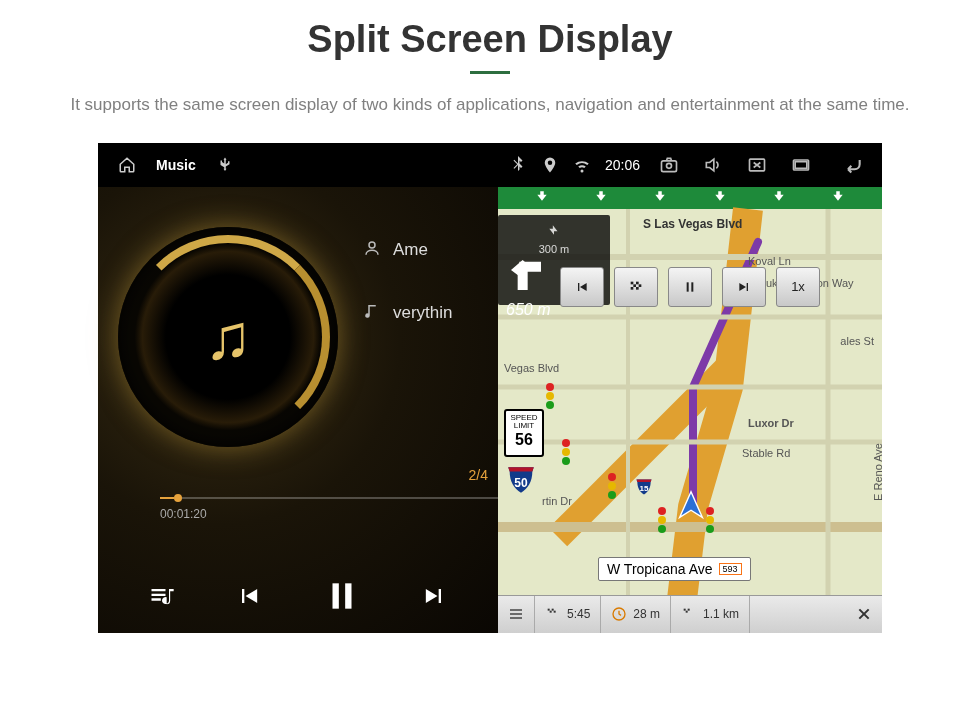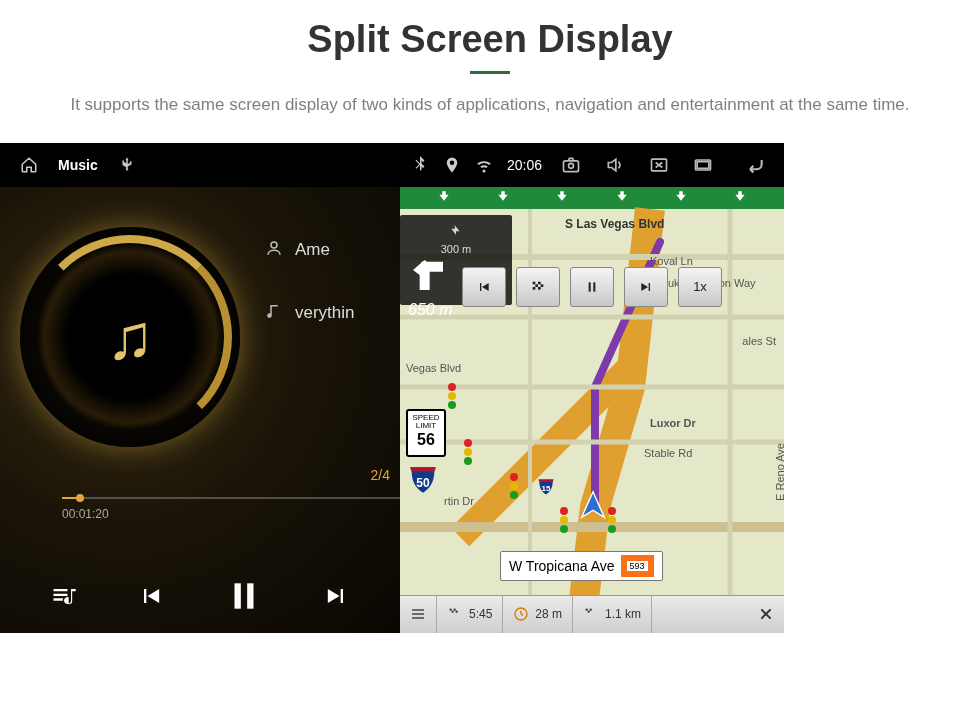--- a/index.html
+++ b/index.html
@@ -27,20 +27,21 @@
     text-align: center;
     color: #808080;
     font-size: 17px;
     line-height: 1.5;
     padding: 0 30px;
     margin-bottom: 25px;
   }
   .device-frame {
     width: 784px;
     height: 490px;
+    margin-left: 98px;
     background: #6d28d9;
     position: relative;
     display: flex;
   }
   
   .status-bar {
     position: absolute;
     top: 0; left: 0; right: 0;
     height: 44px;
     background: #000;
@@ -245,21 +246,21 @@
     position:absolute;
     left: 100px; bottom: 52px;
     background:#fff;
     border:1px solid #777;
     border-radius:2px;
     padding: 3px 8px;
     font-size: 14px;
     display:flex; align-items:center; gap:6px;
   }
   .street-banner .badge {
-    background:#fff; border:6px solid #f97316;
+    background:#fff; border:1px solid #f97316;
     font-size:9px; padding:0 3px;
   }
 
   .traffic-light {
     position:absolute;
     width:10px; display:flex; flex-direction:column; gap:1px;
   }
   .traffic-light span {
     width:8px; height:8px; border-radius:50%;
     background:#333;
@@ -448,21 +449,21 @@
 
       <path d="M0 70 H384" stroke="#d2d2b0" stroke-width="6"></path>
       <path d="M0 130 H384" stroke="#d2d2b0" stroke-width="5"></path>
       <path d="M0 200 H384" stroke="#d2d2b0" stroke-width="5"></path>
       <path d="M0 255 H384" stroke="#d2d2b0" stroke-width="5"></path>
       <path d="M0 340 H384" stroke="#cdbf90" stroke-width="10"></path>
       <path d="M330 22 V446" stroke="#d2d2b0" stroke-width="5"></path>
       <path d="M130 22 V446" stroke="#d2d2b0" stroke-width="4"></path>
     </svg>
 
-    <div class="road-label bold" style="top:30px; left:165px;">S Las Vegas Blvd</div>
+    <div class="road-label bold" style="top:30px; left:145px;">S Las Vegas Blvd</div>
     <div class="road-label" style="top:68px; left:250px;">Koval Ln</div>
     <div class="road-label" style="top:90px; left:260px;">Duke Ellington Way</div>
     <div class="road-label" style="top:148px; right:8px;">ales St</div>
     <div class="road-label" style="top:175px; left:6px;">Vegas Blvd</div>
     <div class="road-label" style="top:230px; left:250px;font-weight:bold;">Luxor Dr</div>
     <div class="road-label" style="top:260px; left:244px;">Stable Rd</div>
     <div class="road-label" style="top:250px; right:4px; transform:rotate(-90deg); transform-origin:right;">E Reno Ave</div>
     <div class="road-label" style="top:308px; left:44px;">rtin Dr</div>
 
     <div class="traffic-light" style="left:48px; top:196px;">

